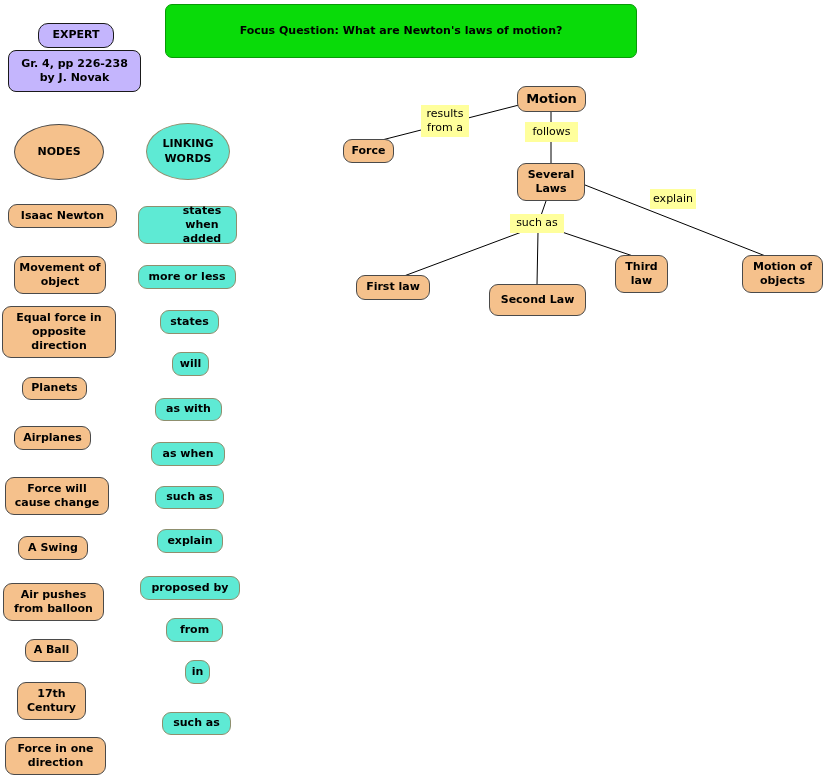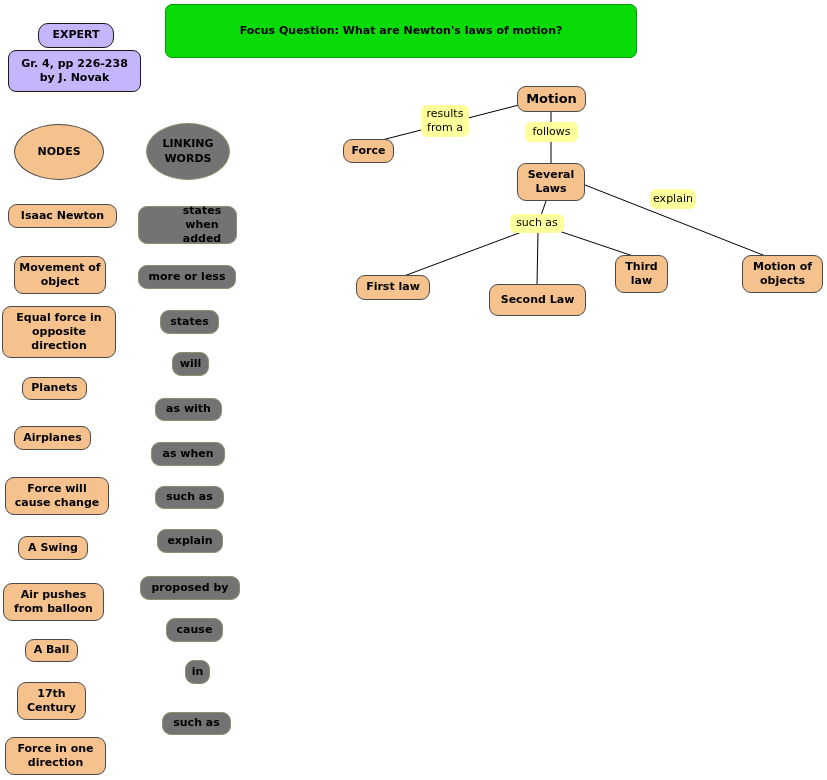--- a/index.html
+++ b/index.html
@@ -5,22 +5,22 @@
   html,body{margin:0;padding:0;background:#fff;}
   #stage{
     position:relative;width:827px;height:780px;background:#ffffff;overflow:hidden;
     font-family:"DejaVu Sans","Liberation Sans",sans-serif;color:#000;
   }
   .box{
     position:absolute;box-sizing:border-box;display:flex;align-items:center;justify-content:center;
     text-align:center;font-weight:bold;font-size:11px;line-height:1.3;border-radius:9px;padding:1px 3px;
   }
   .node{background:#F5C18C;border:1px solid #4a4a4a;}
-  .linkbank{background:#737373;border:1px solid #8f8f6e;}
-  .maplabel{background:#FFFF9C;border:none;border-radius:6px;font-weight:normal;font-size:11px;}
+  .linkbank{background:#5eead4;border:1px solid #8f8f6e;}
+  .maplabel{background:#FFFF9C;border:none;border-radius:0;font-weight:normal;font-size:11px;}
   .pink{background:#c4b5fd;border:1px solid #1a1a1a;}
   .green{background:#09DB09;border:1px solid #089a08;border-radius:7px;}
   .ellipse{border-radius:50%;}
   .big{font-size:13px;}
   svg.lines{position:absolute;left:0;top:0;}
 </style>
 </head>
 <body>
 
 <div id="stage">
@@ -59,21 +59,21 @@
 
   <div class="box linkbank" style="left:138px;top:206px;width:99px;height:38px;padding-left:32px;">states when added</div>
   <div class="box linkbank" style="left:138px;top:265px;width:98px;height:24px;">more or less</div>
   <div class="box linkbank" style="left:160px;top:310px;width:59px;height:24px;">states</div>
   <div class="box linkbank" style="left:172px;top:352px;width:37px;height:24px;">will</div>
   <div class="box linkbank" style="left:155px;top:398px;width:67px;height:23px;">as with</div>
   <div class="box linkbank" style="left:151px;top:442px;width:74px;height:24px;">as when</div>
   <div class="box linkbank" style="left:155px;top:486px;width:69px;height:23px;">such as</div>
   <div class="box linkbank" style="left:157px;top:529px;width:66px;height:24px;">explain</div>
   <div class="box linkbank" style="left:140px;top:576px;width:100px;height:24px;">proposed by</div>
-  <div class="box linkbank" style="left:166px;top:618px;width:57px;height:24px;">cause</div>
+  <div class="box linkbank" style="left:166px;top:618px;width:57px;height:24px;">from</div>
   <div class="box linkbank" style="left:185px;top:660px;width:25px;height:24px;">in</div>
   <div class="box linkbank" style="left:162px;top:712px;width:69px;height:23px;">such as</div>
 
   <div class="box node big" style="left:517px;top:86px;width:69px;height:26px;">Motion</div>
   <div class="box node" style="left:343px;top:139px;width:51px;height:24px;">Force</div>
   <div class="box node" style="left:517px;top:163px;width:68px;height:38px;">Several Laws</div>
   <div class="box node" style="left:356px;top:275px;width:74px;height:25px;">First law</div>
   <div class="box node" style="left:489px;top:284px;width:97px;height:32px;">Second Law</div>
   <div class="box node" style="left:615px;top:255px;width:53px;height:38px;">Third law</div>
   <div class="box node" style="left:742px;top:255px;width:81px;height:38px;">Motion of objects</div>

